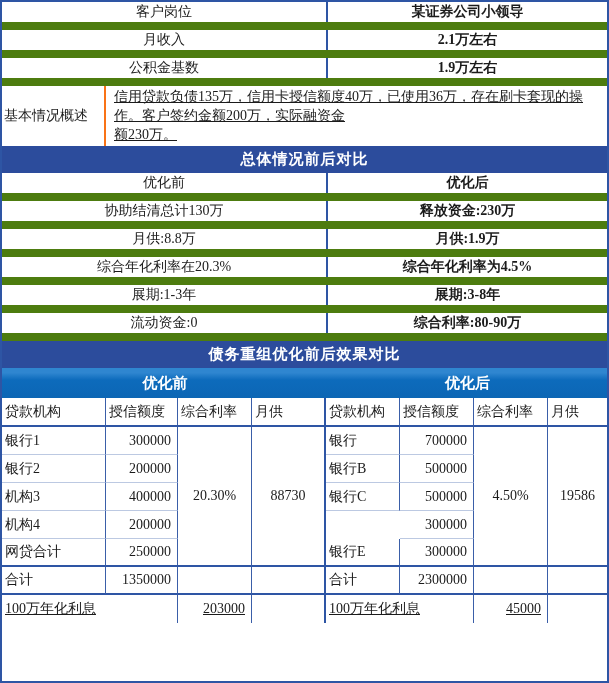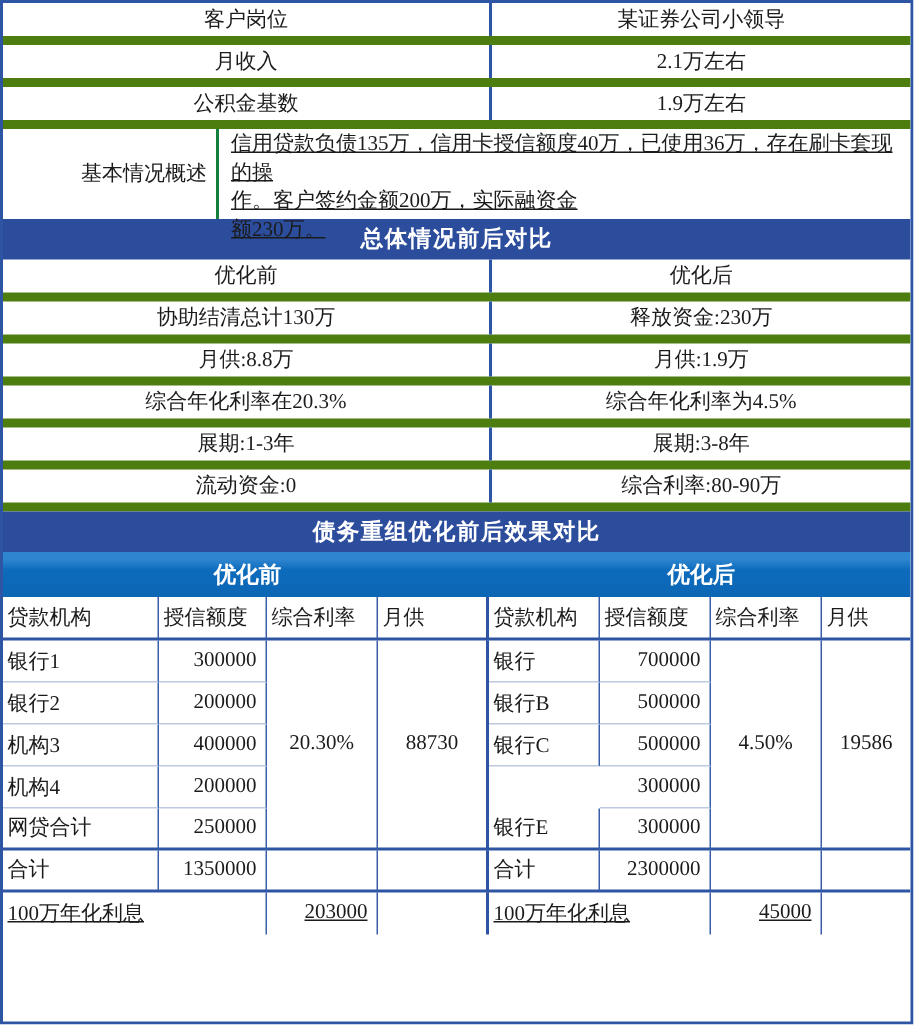--- a/index.html
+++ b/index.html
@@ -9,26 +9,26 @@
     overflow:hidden;
   }
   
   .bar {
     height:27px; background:#2c4c9c; color:#ffffff;
     font-family:"Liberation Sans", sans-serif; font-weight:bold; font-size:15px;
     display:flex; align-items:center; justify-content:center;
     letter-spacing:1px;
   }
   
-  .row2 { display:flex; height:28px; border-bottom:6px solid #4d7c0f; font-size:14px; }
+  .row2 { display:flex; height:28px; border-bottom:8px solid #4d7c0f; font-size:14px; }
   .row2 .l { width:326px; border-right:2px solid #2e55a4; display:flex; align-items:center; justify-content:center; }
-  .row2 .r { flex:1; display:flex; align-items:center; justify-content:center; }
+  .row2 .r { flex:1; display:flex; align-items:center; justify-content:center;font-weight:bold; }
   
   .sumrow { display:flex; height:60px; font-size:14px; }
-  .sumrow .lab { width:104px; border-right:2px solid #15803d; display:flex; align-items:center; justify-content:flex-start; padding-left:12px;margin-left:40px; }
+  .sumrow .lab { width:104px; border-right:2px solid #f97316; display:flex; align-items:center; justify-content:flex-start; padding-left:2px; }
   .sumrow .txt { flex:1; padding:1px 8px; line-height:19px; white-space:pre-line; display:block;text-decoration:underline; }
   
   .azure {
     height:30px; display:flex;
     background:linear-gradient(180deg,#2f86d0 0%,#2f86d0 16%,#0d6bbc 40%,#0c66b4 100%);
     color:#ffffff; font-family:"Liberation Sans", sans-serif; font-weight:bold; font-size:15px;
   }
   .azure .half-l { width:326px; display:flex; align-items:center; justify-content:center; }
   .azure .half-r { flex:1; display:flex; align-items:center; justify-content:center; }
   

